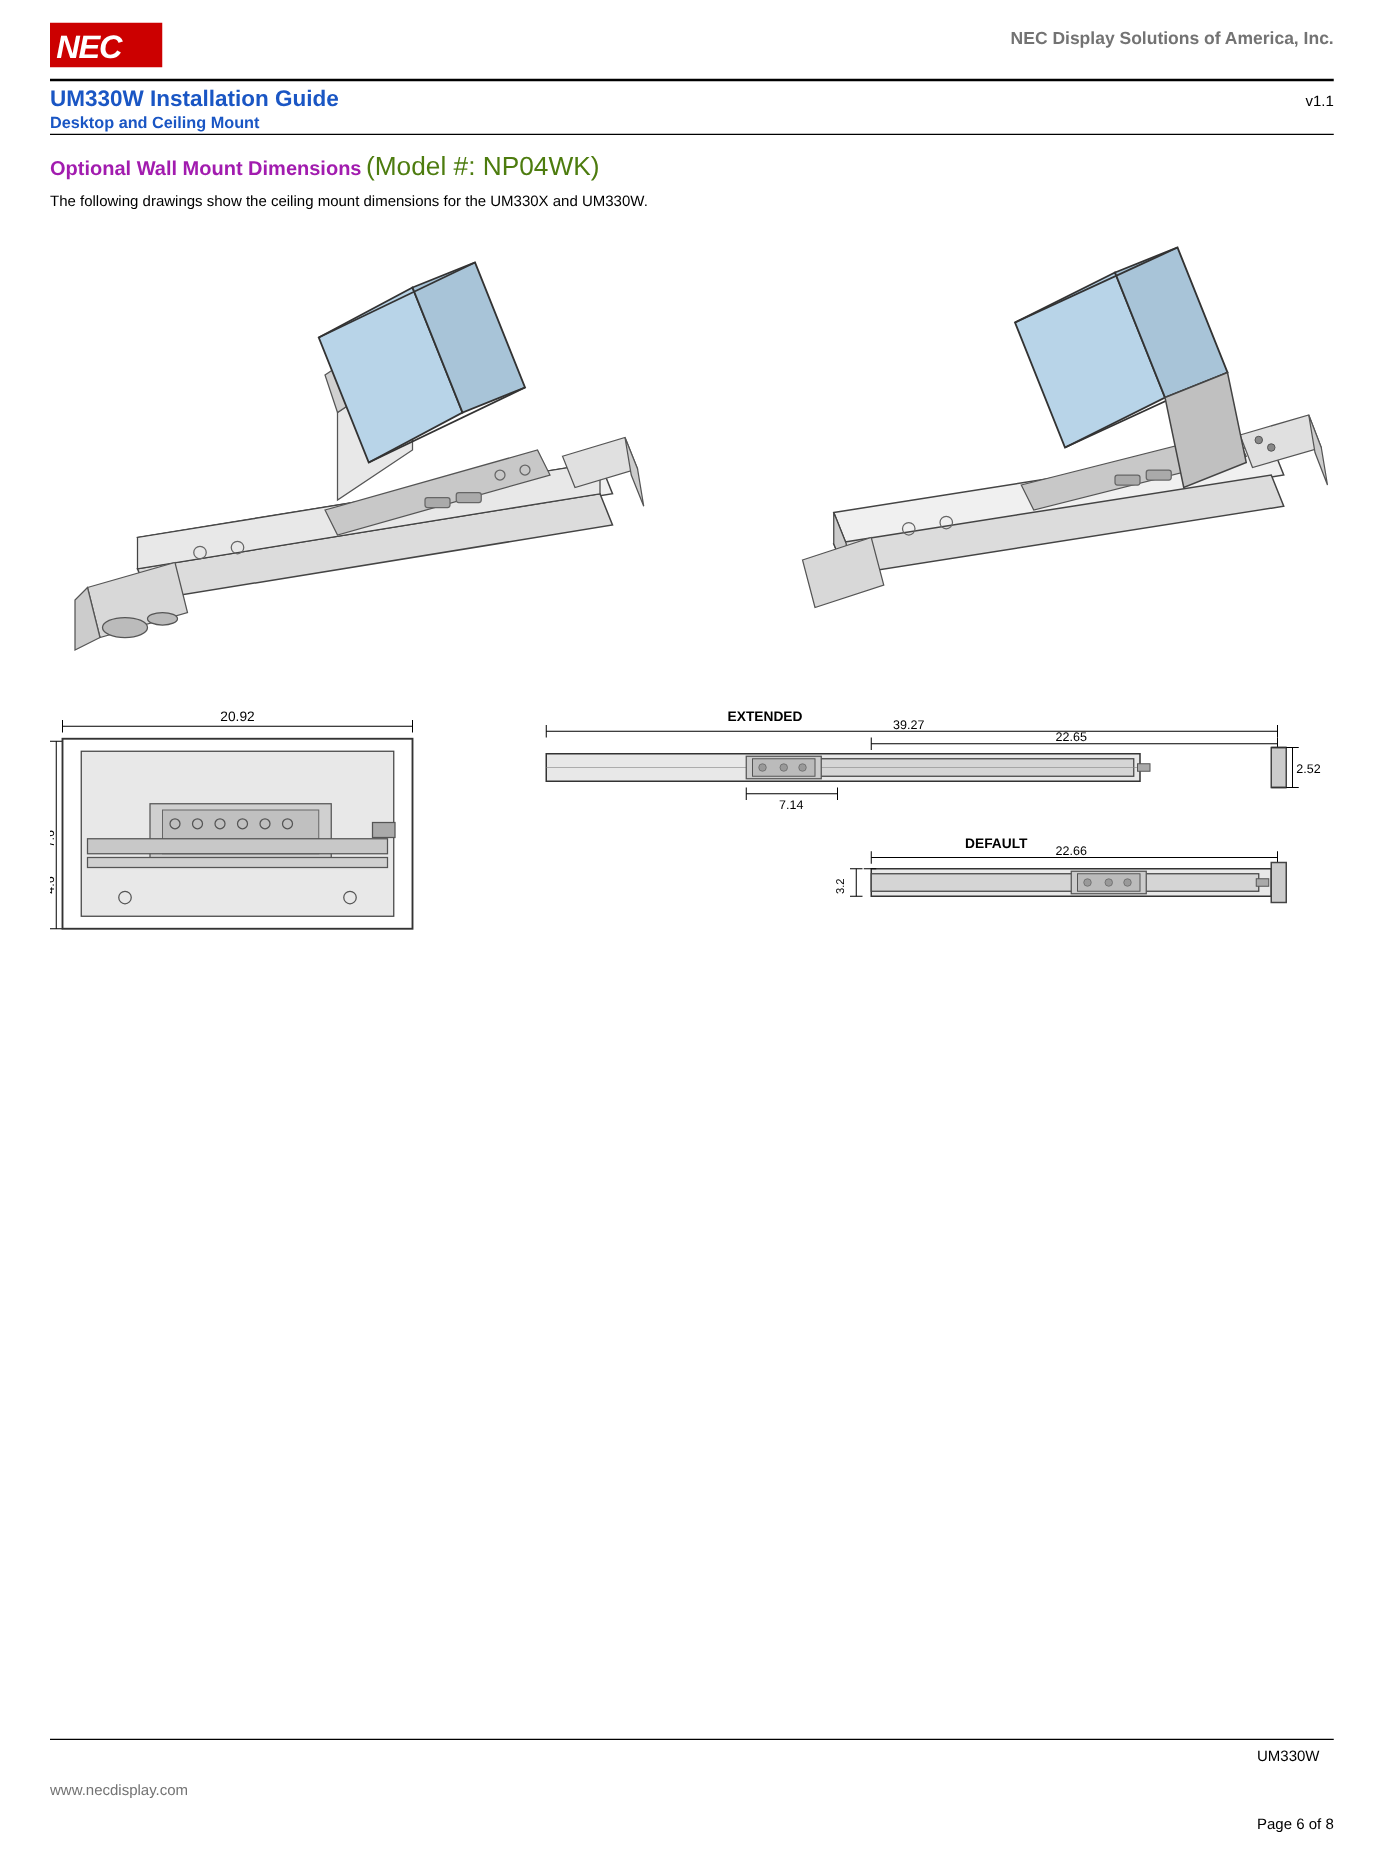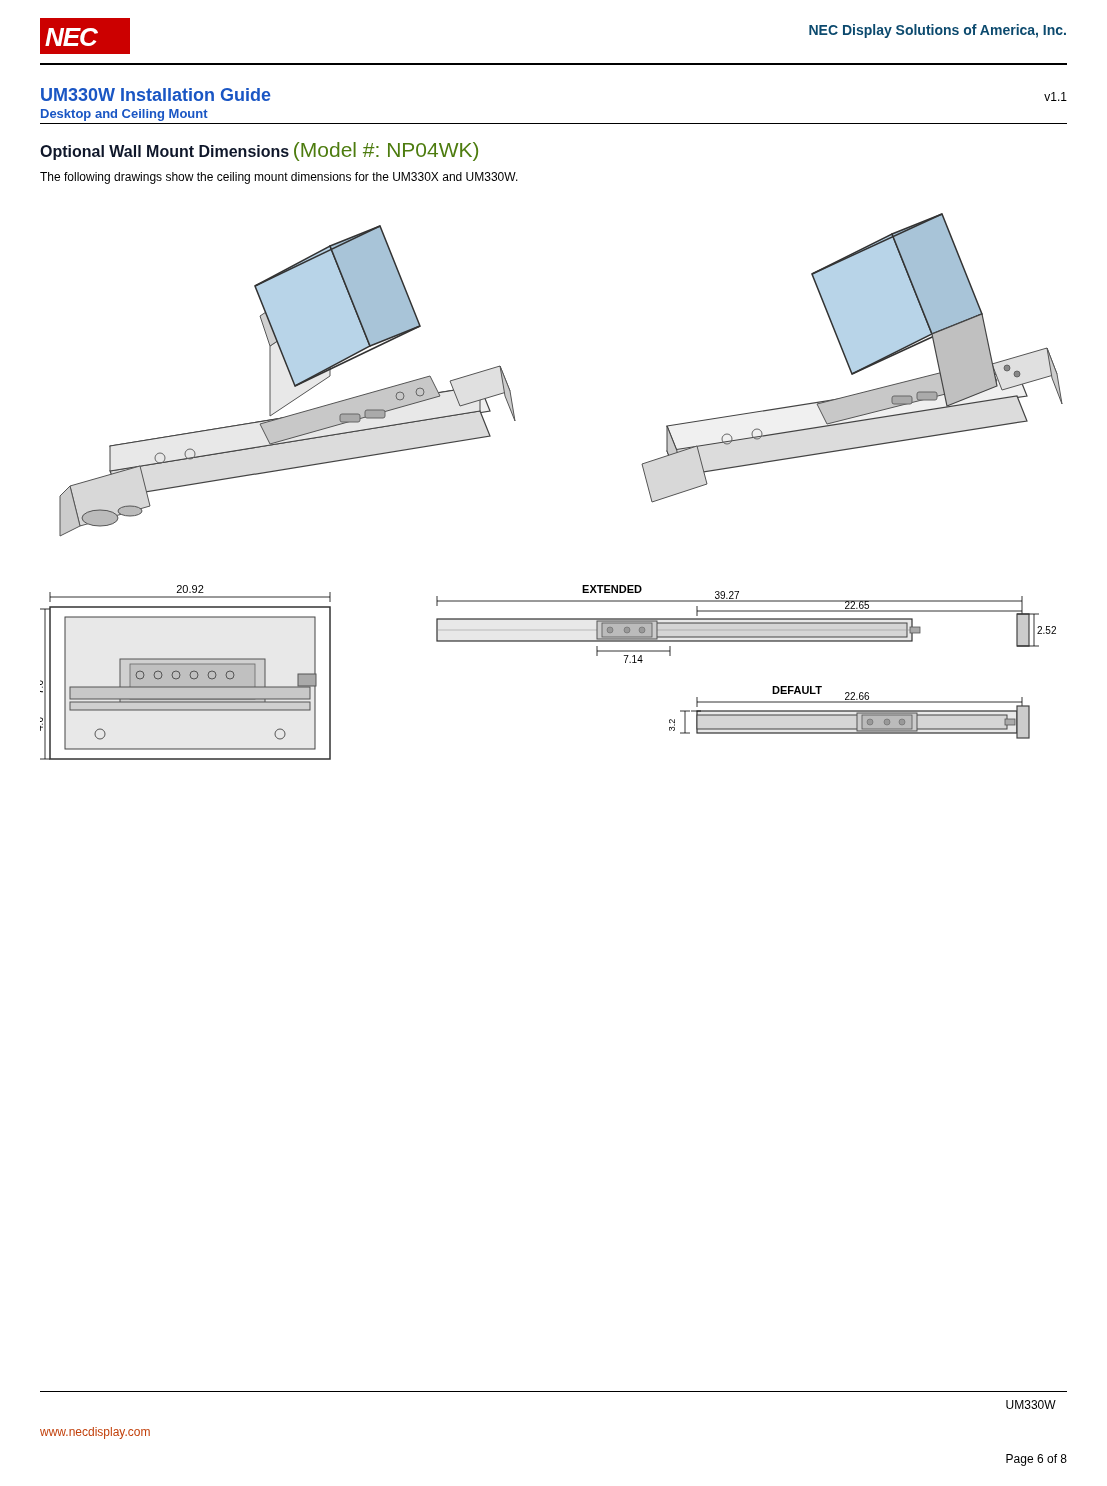--- a/index.html
+++ b/index.html
@@ -17,35 +17,35 @@
       min-height: 1486px;
       padding: 18px 40px 40px 40px;
       position: relative;
     }
     .header {
       display: flex;
       justify-content: space-between;
       align-items: flex-start;
       border-bottom: 2px solid #000;
       padding-bottom: 4px;
-      margin-bottom: 20px;
+      margin-bottom: 4px;
     }
     .logo {
       font-size: 28px;
       font-weight: 900;
       color: #cc0000;
       letter-spacing: -1px;
       font-style: italic;
       font-family: Arial Black, Arial, sans-serif;
       line-height: 1;
     }
     .company-name {
       font-size: 14px;
       font-weight: bold;
-      color: #0c4a6e;
+      color: #737373;
       text-align: right;
       padding-top: 4px;
     }
     .subheader {
       display: flex;
       justify-content: space-between;
       align-items: baseline;
       border-bottom: 1px solid #000;
       margin-bottom: 14px;
       padding-bottom: 2px;
@@ -61,21 +61,21 @@
       color: #1a56c4;
     }
     .version {
       font-size: 12px;
       color: #000;
       text-align: right;
     }
     .section-title {
       font-size: 16px;
       font-weight: bold;
-      color: #0f172a;
+      color: #a21caf;
       margin-bottom: 4px;
     }
     .description {
       font-size: 12px;
       color: #000;
       margin-bottom: 20px;
       line-height: 1.5;
     }
     .diagrams-area {
       width: 100%;
@@ -107,21 +107,21 @@
       bottom: 20px;
       left: 40px;
       right: 40px;
       display: flex;
       justify-content: space-between;
       align-items: center;
       border-top: 1px solid #000;
       padding-top: 6px;
       font-size: 12px;
     }
-    .footer-left { color: #c2410c; }
+    .footer-left { color: #737373; }
     .footer-right { color: #000; display: flex; gap: 40px; flex-direction: column; }
   </style>
 </head>
 <body>
 
 <div class="page">
 
   <div class="header">
     <div style="display:flex; flex-direction:column; justify-content:center;">
       <div class="logo">

